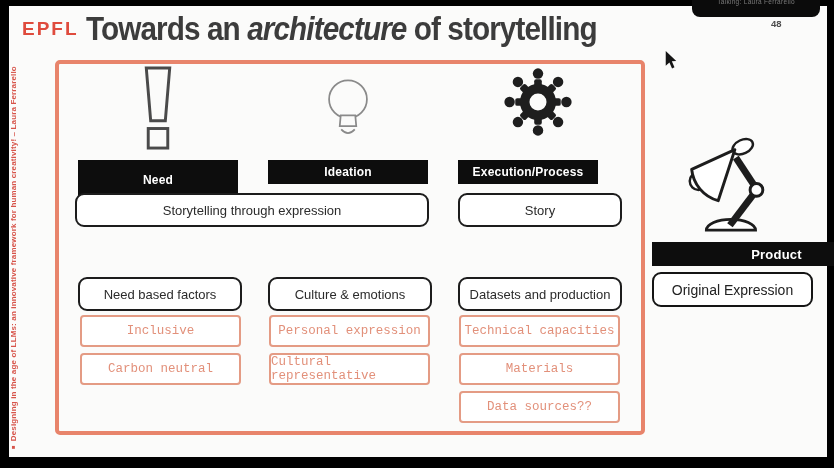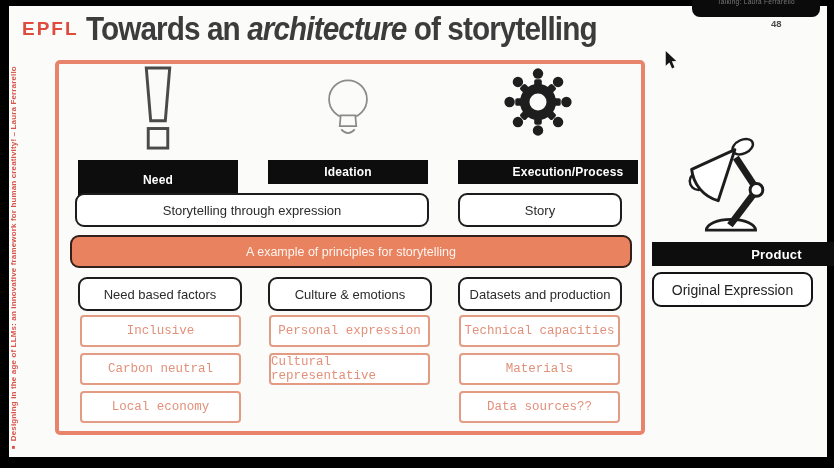--- a/index.html
+++ b/index.html
@@ -88,34 +88,32 @@
         <rect x="34" y="14" width="8" height="9" rx="2" transform="rotate(225 38 38)"></rect>
         <rect x="34" y="14" width="8" height="9" rx="2" transform="rotate(270 38 38)"></rect>
         <rect x="34" y="14" width="8" height="9" rx="2" transform="rotate(315 38 38)"></rect>
       </g>
       <circle cx="38" cy="38" r="14" fill="none" stroke="#1e1e1e" stroke-width="10"></circle>
     </svg>
   </div>
 
   <div class="abs blackbar" style="left:78px;top:160px;width:160px;height:40px;">Need</div>
   <div class="abs blackbar" style="left:268px;top:160px;width:160px;height:24px;">Ideation</div>
-  <div class="abs blackbar" style="left:458px;top:160px;width:140px;height:24px;padding-left:40px;">Execution/Process</div>
+  <div class="abs blackbar" style="left:458px;top:160px;width:140px;height:24px;">Execution/Process</div>
 
   <div class="abs whitebox" style="left:75px;top:193px;width:350px;height:30px;">Storytelling through expression</div>
   <div class="abs whitebox" style="left:458px;top:193px;width:160px;height:30px;">Story</div>
 
-  <div class="abs banner" style="left:70px;top:235px;width:558px;height:29px;">A example of principles for storytelling</div>
 
   <div class="abs whitebox" style="left:78px;top:277px;width:160px;height:30px;">Need based factors</div>
   <div class="abs whitebox" style="left:268px;top:277px;width:160px;height:30px;">Culture &amp; emotions</div>
   <div class="abs whitebox" style="left:458px;top:277px;width:160px;height:30px;">Datasets and production</div>
 
   <div class="abs pill" style="left:80px;top:315px;width:157px;height:28px;">Inclusive</div>
   <div class="abs pill" style="left:80px;top:353px;width:157px;height:28px;">Carbon neutral</div>
-  <div class="abs pill" style="left:80px;top:391px;width:157px;height:28px;">Local economy</div>
 
   <div class="abs pill" style="left:269px;top:315px;width:157px;height:28px;">Personal expression</div>
   <div class="abs pill" style="left:269px;top:353px;width:157px;height:28px;">Cultural representative</div>
 
   <div class="abs pill" style="left:459px;top:315px;width:157px;height:28px;">Technical capacities</div>
   <div class="abs pill" style="left:459px;top:353px;width:157px;height:28px;">Materials</div>
   <div class="abs pill" style="left:459px;top:391px;width:157px;height:28px;">Data sources??</div>
 
   <div class="abs icon-wrap" style="left:663px;top:132px;width:130px;height:106px;">
     <svg width="112" height="106" viewBox="0 0 112 108">

